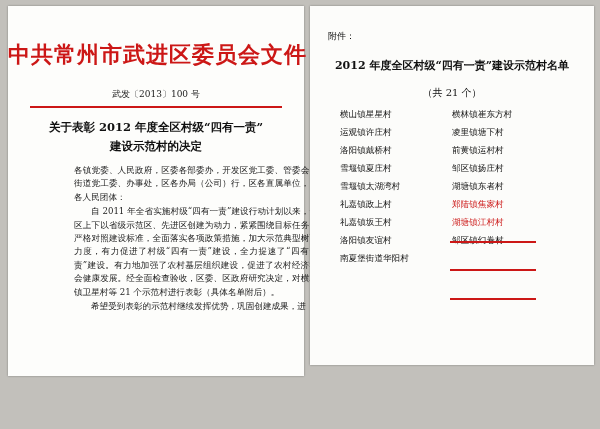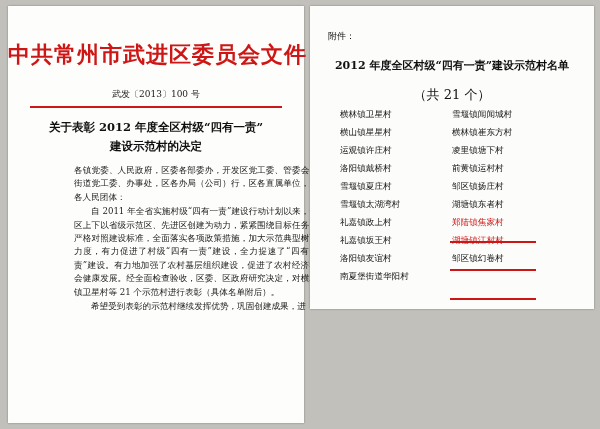--- a/index.html
+++ b/index.html
@@ -18,30 +18,30 @@
     width: 600px;
     height: 429px;
     background: #c2c0bb;
   }
   
   .sheet-left {
     position: absolute;
     left: 8px;
     top: 6px;
     width: 296px;
-    height: 417px;
+    height: 370px;
     background: #fdfdfb;
     box-shadow: 0 0 2px rgba(0,0,0,0.35);
   }
   .sheet-right {
     position: absolute;
     left: 310px;
     top: 6px;
     width: 284px;
-    height: 303px;
+    height: 359px;
     background: #fcfcfa;
     box-shadow: 0 0 2px rgba(0,0,0,0.35);
   }
   
   .masthead {
     position: absolute;
     top: 34px;
     left: 0;
     width: 100%;
     text-align: center;
@@ -121,21 +121,21 @@
     color: #111;
     white-space: nowrap;
   }
   .list-count {
     position: absolute;
     top: 80px;
     left: 0;
     width: 100%;
     text-align: center;
     font-family: "DejaVu Serif", "Liberation Serif", serif;
-    font-size: 13px;
+    font-size: 10px;
     color: #111;
   }
   .village-table {
     position: absolute;
     top: 100px;
     left: 30px;
     width: 224px;
     border-collapse: collapse;
     font-family: "DejaVu Serif", "Liberation Serif", serif;
     font-size: 8.6px;
@@ -182,24 +182,20 @@
   </div>
 
   <div class="sheet-right">
     <div class="attach-label">附件：</div>
     <div class="list-title">2012 年度全区村级“四有一责”建设示范村名单</div>
     <div class="list-count">（共 21 个）</div>
 
     <table class="village-table">
       <tbody>
         <tr>
-          <td class="col-left">横林镇卫星村</td>
-          <td class="col-right">雪堰镇闻闻城村</td>
-        </tr>
-        <tr>
           <td class="col-left">横山镇星星村</td>
           <td class="col-right">横林镇崔东方村</td>
         </tr>
         <tr>
           <td class="col-left">运观镇许庄村</td>
           <td class="col-right">凌里镇塘下村</td>
         </tr>
         <tr>
           <td class="col-left">洛阳镇戴桥村</td>
           <td class="col-right">前黄镇运村村</td>

